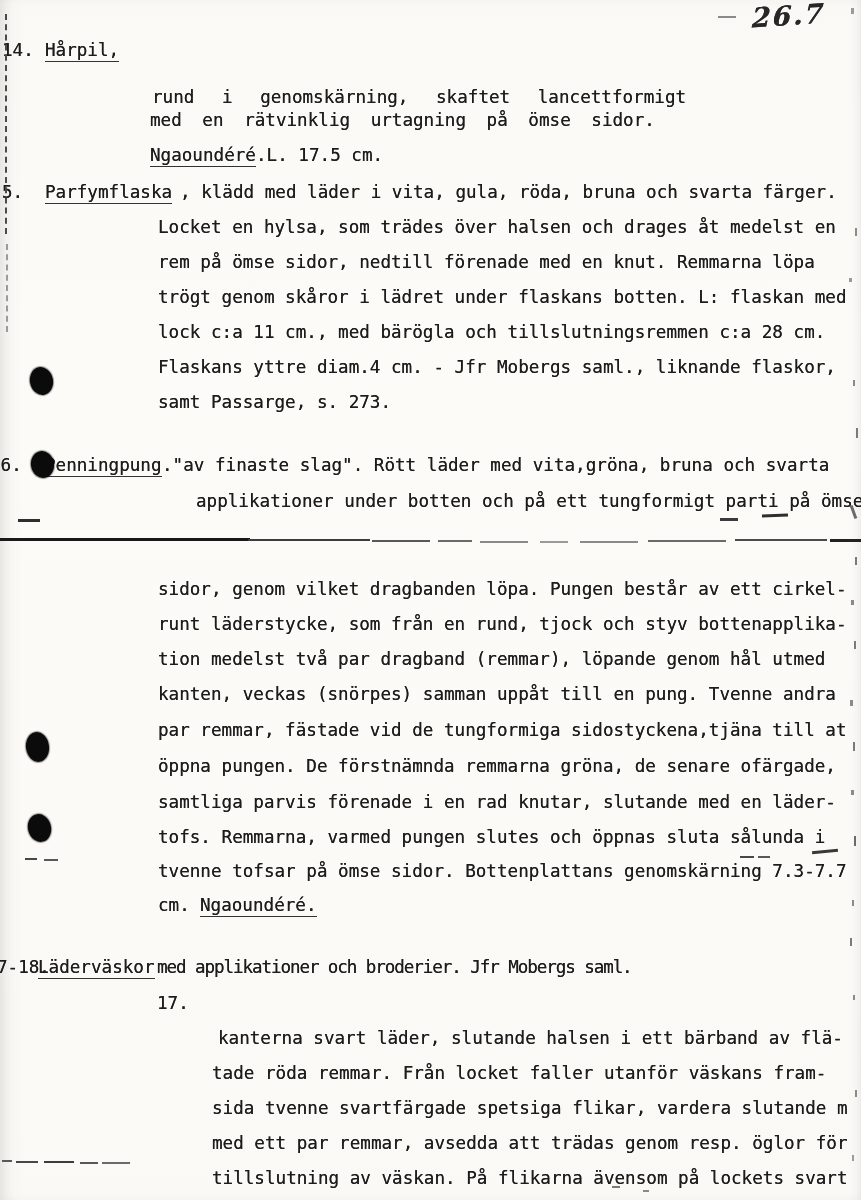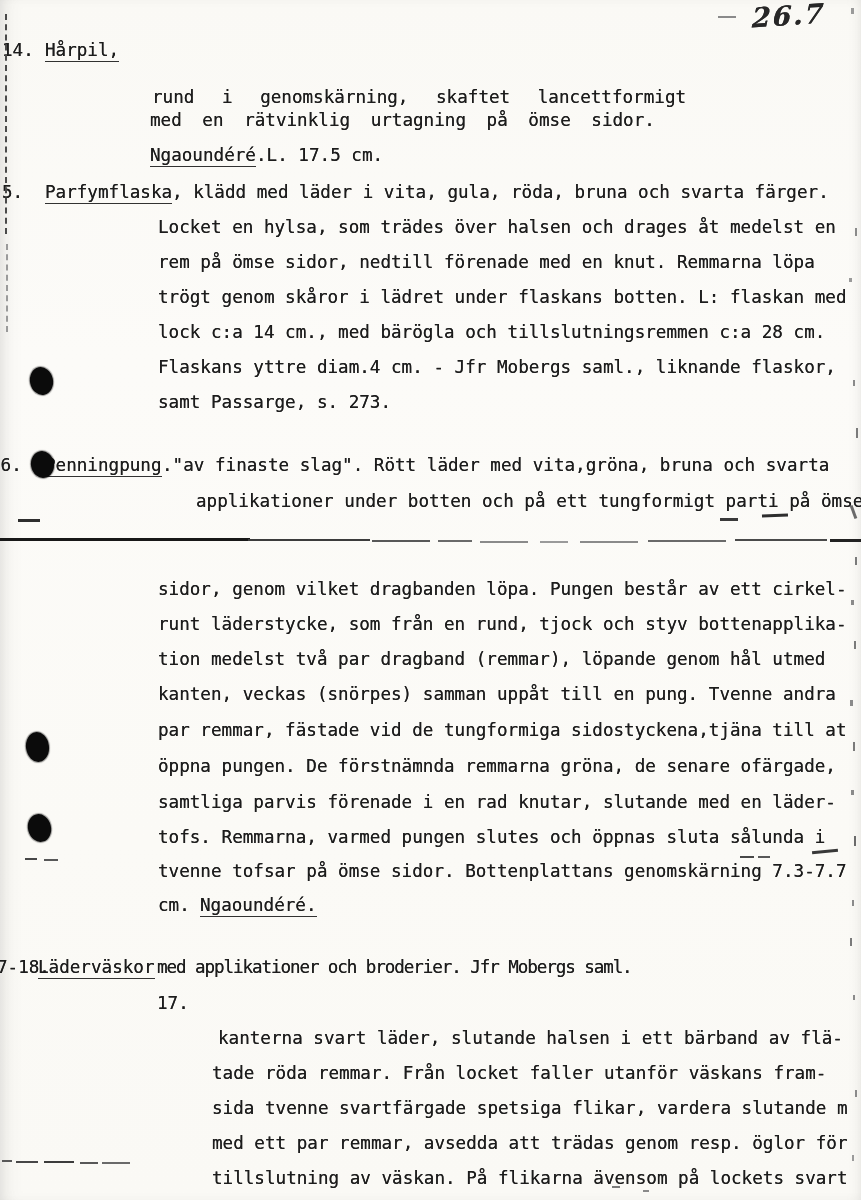--- a/index.html
+++ b/index.html
@@ -38,33 +38,33 @@
       <div class="line" style="top: 94px;">
         <span class="seg" style="left: 150px; word-spacing: 10px;">med en rätvinklig urtagning på ömse sidor.</span>
       </div>
       <div class="line" style="top: 129px;">
         <span class="seg u" style="left: 150px;">Ngaoundéré</span>
         <span class="seg" style="left: 256px;">.L. 17.5 cm.</span>
       </div>
       <div class="line" style="top: 166px;">
         <span class="seg" style="left: 2px;">5.</span>
         <span class="seg u" style="left: 45px;">Parfymflaska</span>
-        <span class="seg" style="left: 172px;">, klädd med läder i vita, gula, röda, bruna och svarta färger.</span>
+        <span class="seg" style="left: 172px; padding-left: 8px;">, klädd med läder i vita, gula, röda, bruna och svarta färger.</span>
       </div>
       <div class="line" style="top: 201px;">
         <span class="seg" style="left: 158px;">Locket en hylsa, som trädes över halsen och drages åt medelst en</span>
       </div>
       <div class="line" style="top: 236px;">
         <span class="seg" style="left: 158px;">rem på ömse sidor, nedtill förenade med en knut. Remmarna löpa</span>
       </div>
       <div class="line" style="top: 271px; padding-left: 44px;">
         <span class="seg" style="left: 158px;">trögt genom skåror i lädret under flaskans botten. L: flaskan med</span>
       </div>
       <div class="line" style="top: 306px;">
-        <span class="seg" style="left: 158px;">lock c:a 14 cm., med bärögla och tillslutningsremmen c:a 28 cm.</span>
+        <span class="seg" style="left: 158px;">lock c:a 11 cm., med bärögla och tillslutningsremmen c:a 28 cm.</span>
       </div>
       <div class="line" style="top: 341px;">
         <span class="seg" style="left: 158px;">Flaskans yttre diam.4 cm. - Jfr Mobergs saml., liknande flaskor,</span>
       </div>
       <div class="line" style="top: 376px;">
         <span class="seg" style="left: 158px;">samt Passarge, s. 273.</span>
       </div>
       <div class="line" style="top: 439px;">
         <span class="seg" style="left: -10px;">16.</span>
         <span class="seg u" style="left: 45px;">Penningpung</span>

